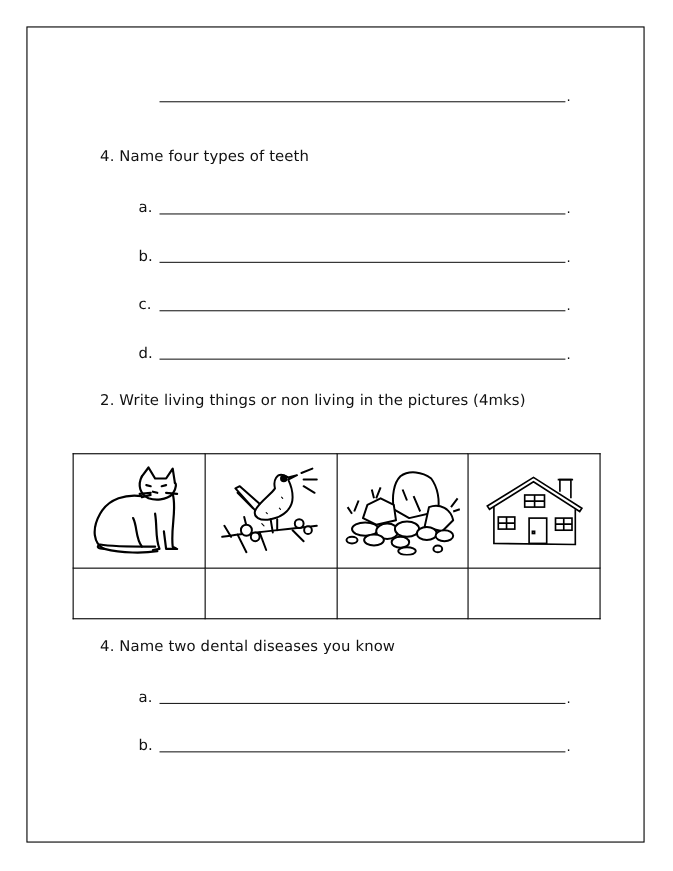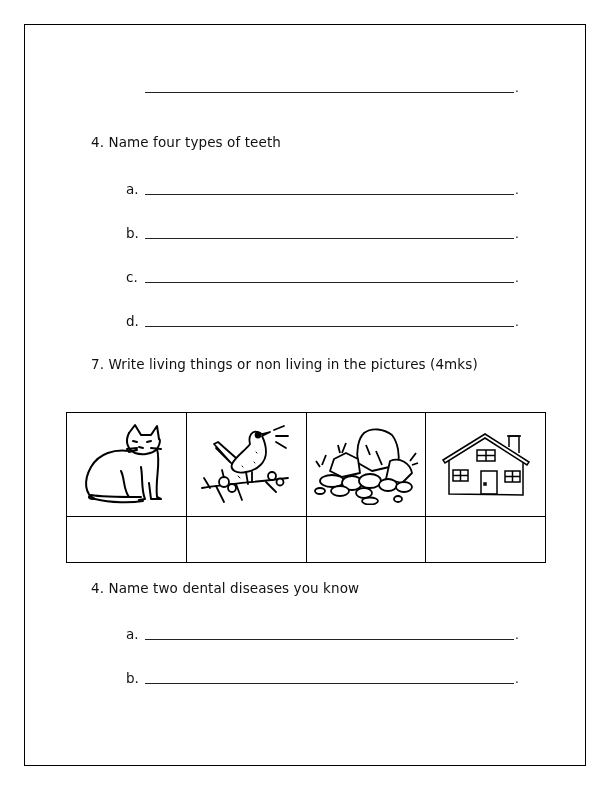--- a/index.html
+++ b/index.html
@@ -45,21 +45,21 @@
   <span class="answer-letter">c.</span>
   <div class="answer-line"></div>
   <span class="answer-dot">.</span>
 </div>
 <div class="answer-row" style="top:311px;">
   <span class="answer-letter">d.</span>
   <div class="answer-line"></div>
   <span class="answer-dot">.</span>
 </div>
 
-<div class="question" style="top:356px;">7. Write living things or non living in the pictures (4mks)</div>
+<div class="question" style="top:356px;">2. Write living things or non living in the pictures (4mks)</div>
 
 <table class="pic-table">
   <tbody>
       <tr class="pic-row">
     <td>
       <svg width="90" height="84" viewBox="0 0 90 84" fill="none" stroke="#000" stroke-width="2" stroke-linecap="round" stroke-linejoin="round">
         <path d="M48 10 L54 2 L60 12 L70 12 L76 3 L78 16"></path>
         <path d="M48 10 C44 18 46 26 54 30 C60 32 70 32 76 26 C80 20 79 16 78 16"></path>
         <path d="M52 18 l4 1 M66 19 l4 -1"></path>
         <path d="M58 24 l4 1 M46 26 l10 -1 M70 25 l10 1 M48 29 l8 -2"></path>

